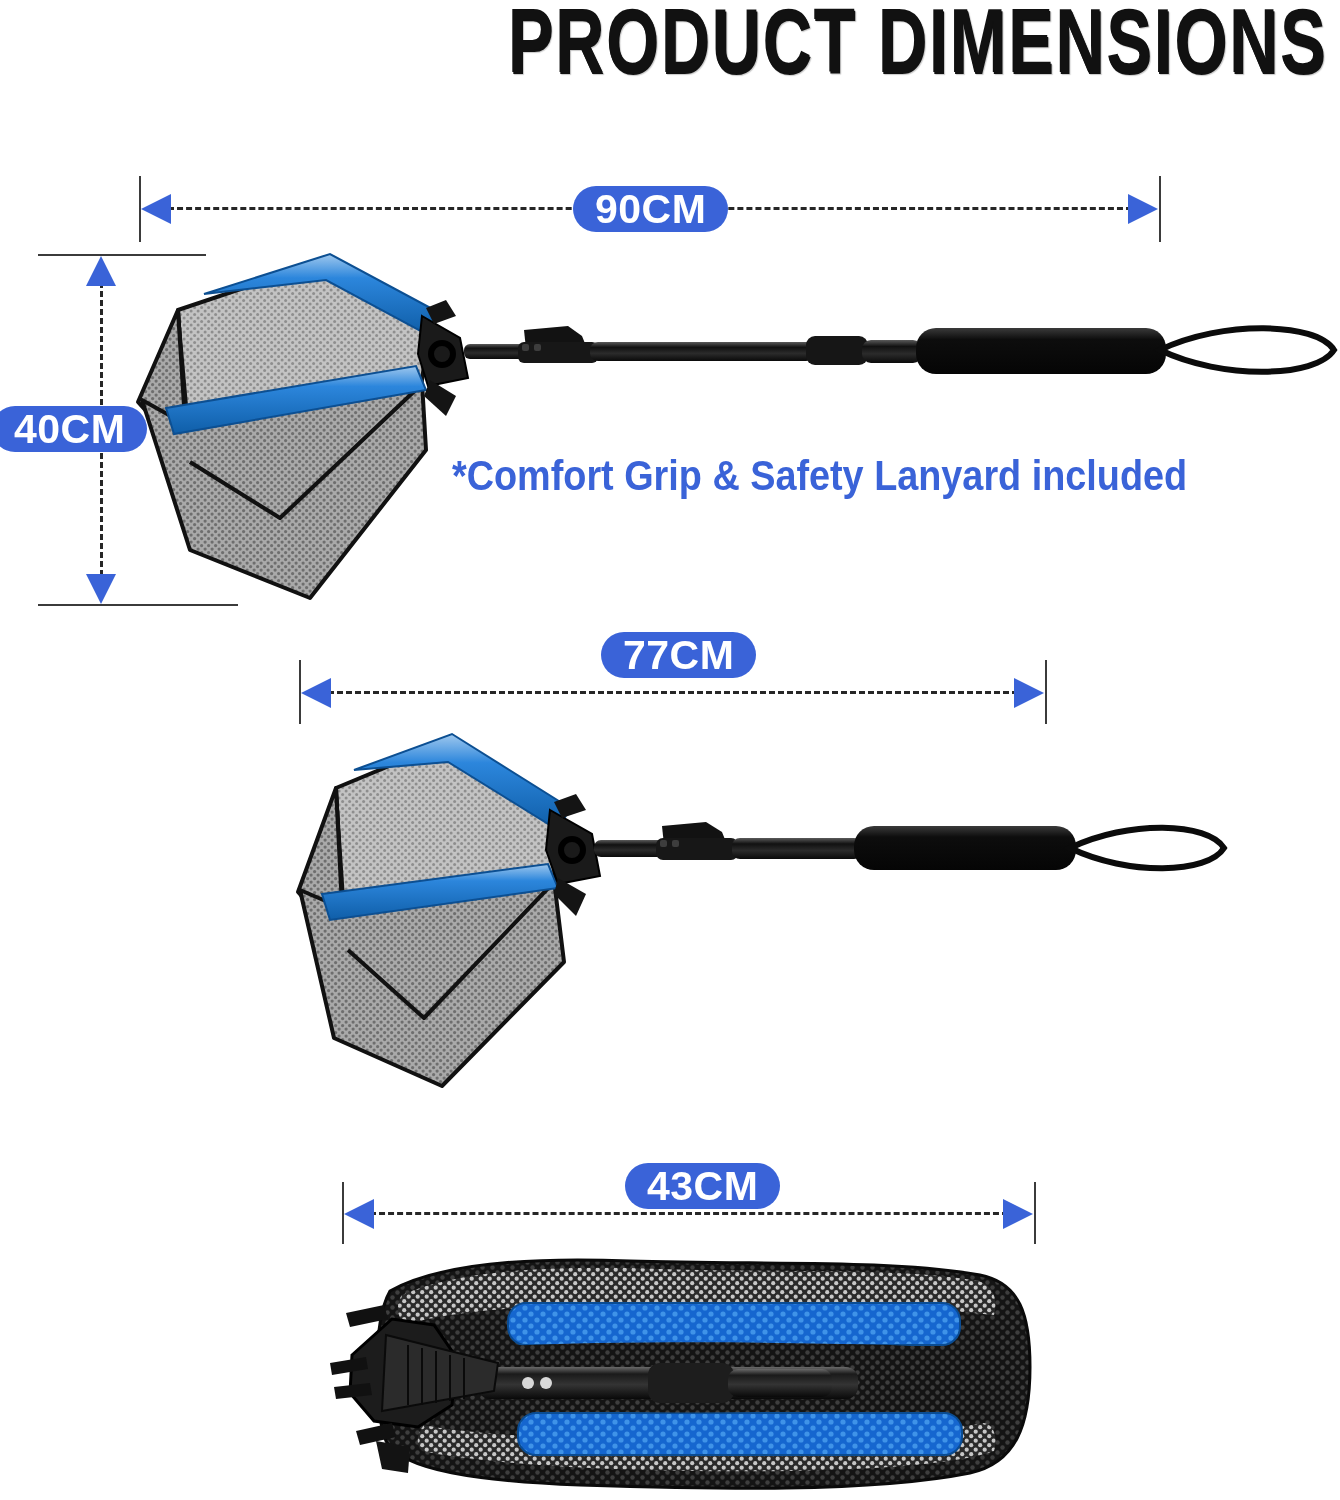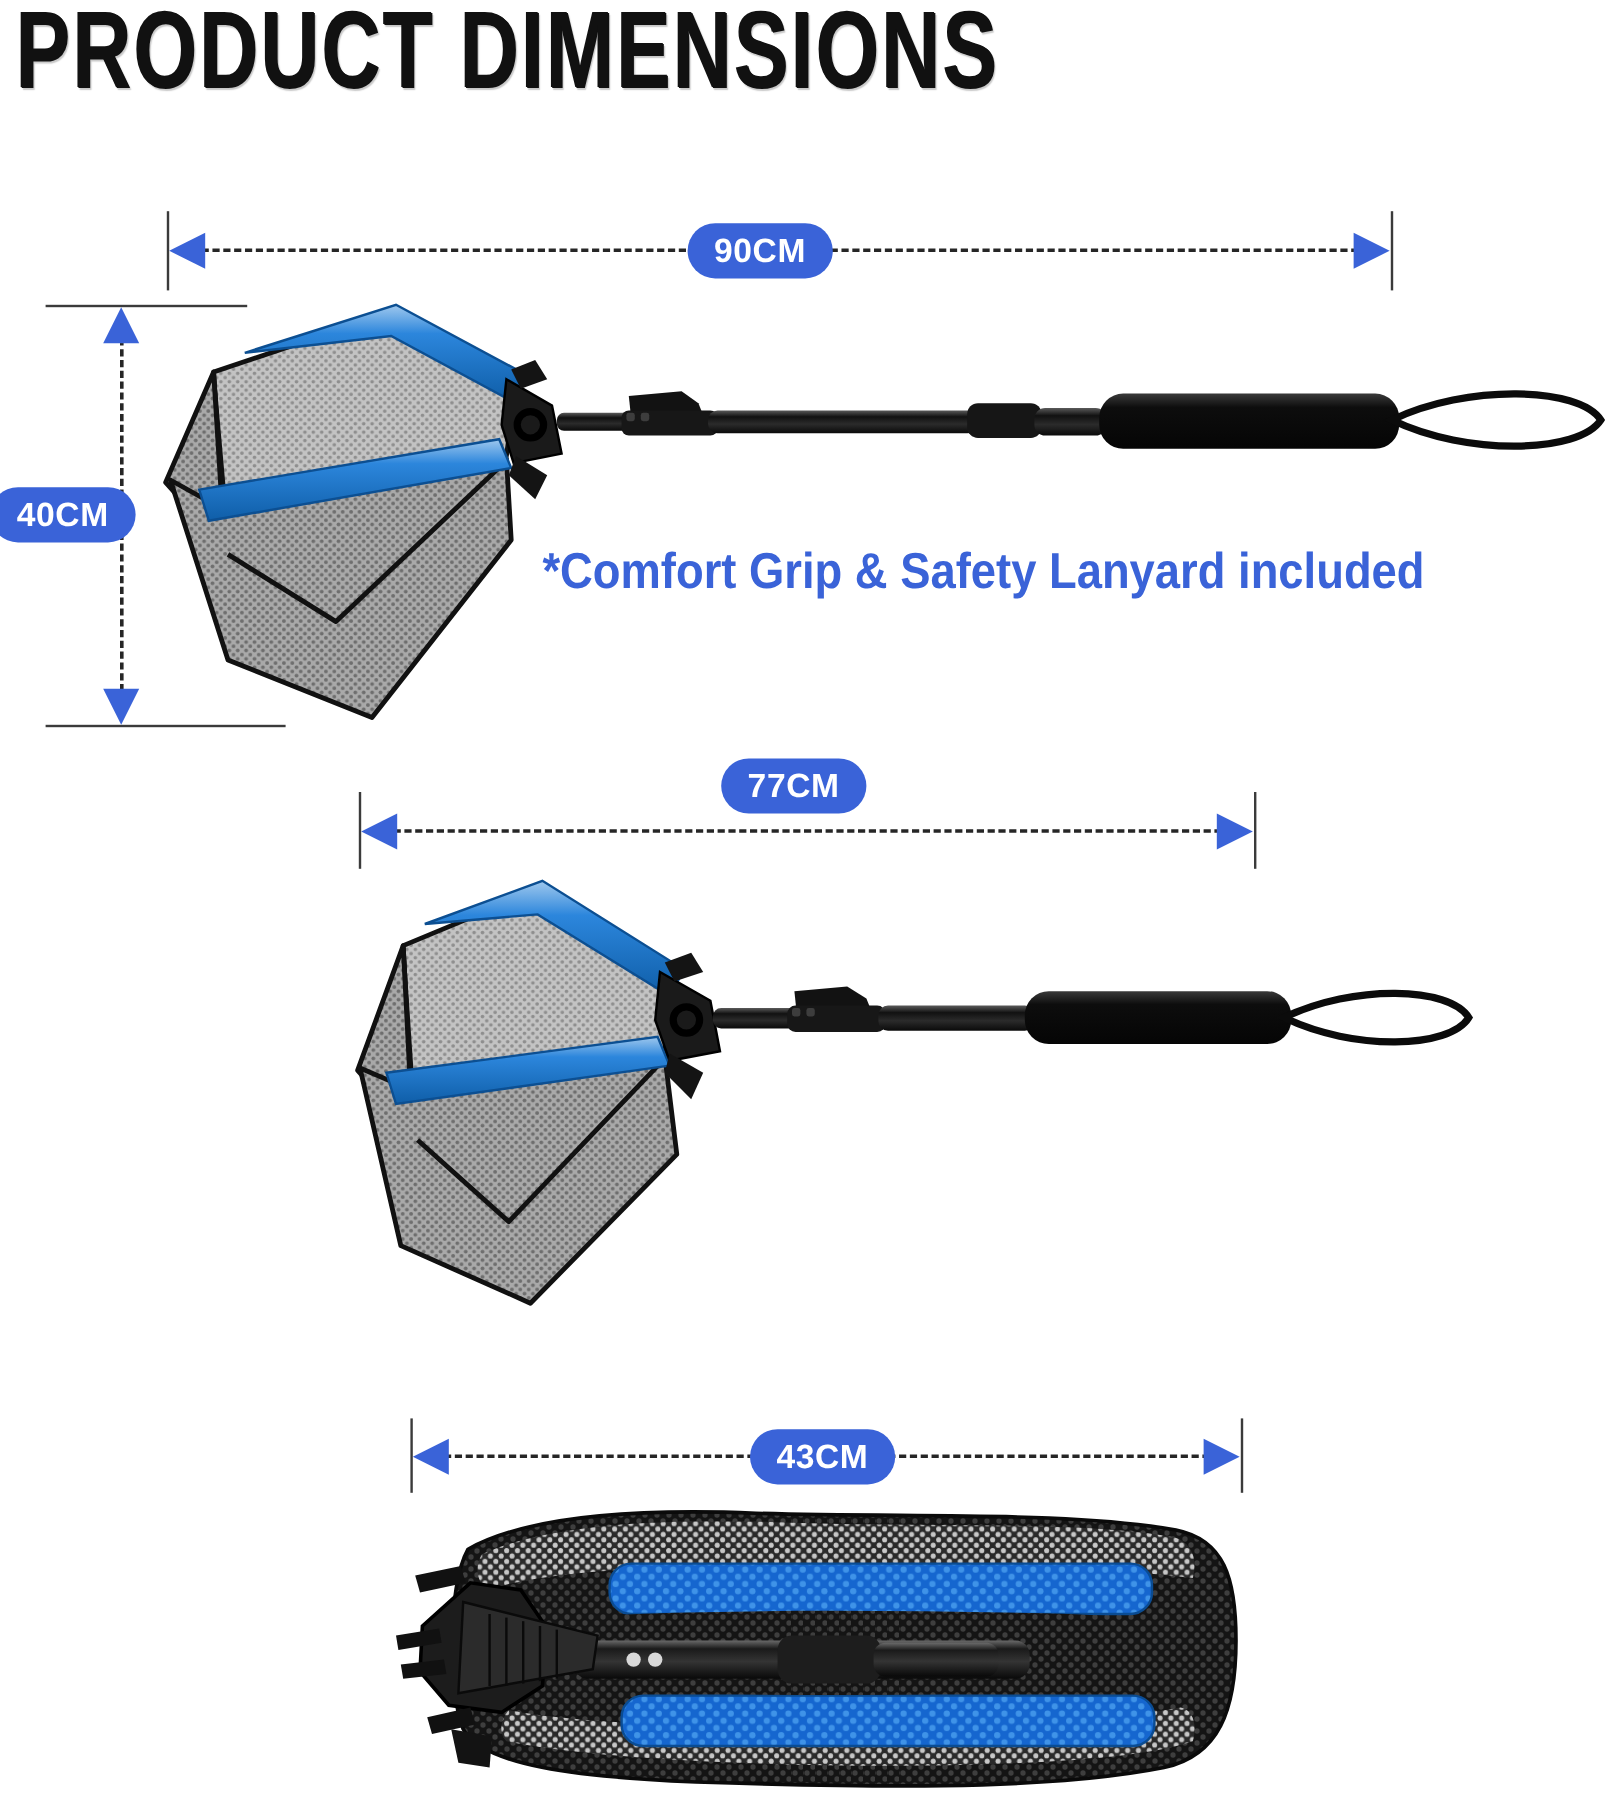--- a/index.html
+++ b/index.html
@@ -14,42 +14,42 @@
   }
 
   
   .title-bar {
     position: absolute;
     left: 0; top: 0;
     width: 1340px;
     height: 82px;
     display: flex;
     align-items: center;
-    justify-content: flex-start;
+    justify-content: flex-end;
   }
   .title-text {
     font-family: "Liberation Sans", sans-serif;
     font-weight: bold;
     font-size: 70px;
     line-height: 70px;
     letter-spacing: 2px;
     color: #111111;
     transform: scaleY(1.30) scaleX(0.97);
     transform-origin: center center;
     white-space: nowrap;
     text-shadow: 1px 1px 0 #111, 2px 2px 1px rgba(0,0,0,0.22);
   }
 
   
   .dim-pill {
     position: absolute;
     background: #3a63d8;
     color: #ffffff;
     font-weight: bold;
-    font-size: 28px;
+    font-size: 41px;
     letter-spacing: 0.5px;
     border-radius: 26px;
     height: 46px;
     display: flex;
     align-items: center;
     justify-content: center;
     padding: 0 22px;
     z-index: 6;
     white-space: nowrap;
   }
@@ -259,21 +259,21 @@
 
     <path d="M 778,118 C 836,90 916,92 932,118 C 916,144 836,146 778,118 Z" fill="none" stroke="#0b0b0b" stroke-width="6"></path>
   </svg>
 </div>
 
 <div class="ext-v" style="left:342px; top:1182px; height:62px;"></div>
 <div class="ext-v" style="left:1034px; top:1182px; height:62px;"></div>
 <div class="dash-h" style="left:370px; top:1212px; width:638px;"></div>
 <div class="arrow arrow-left" style="left:344px; top:1199px;"></div>
 <div class="arrow arrow-right" style="left:1003px; top:1199px;"></div>
-<div class="dim-pill" style="left:625px; top:1191px;">43CM</div>
+<div class="dim-pill" style="left:625px; top:1163px;">43CM</div>
 
 <div class="product" style="left:330px; top:1245px; width:720px; height:255px;">
   <svg width="720" height="255" viewBox="0 0 720 255" xmlns="http://www.w3.org/2000/svg">
     <defs>
       <pattern id="mesh3" width="9" height="9" patternUnits="userSpaceOnUse">
         <rect width="9" height="9" fill="#2a2a2a"></rect>
         <circle cx="2.2" cy="2.2" r="2.1" fill="#cfcfcf"></circle>
         <circle cx="6.7" cy="6.7" r="2.1" fill="#cfcfcf"></circle>
       </pattern>
       <pattern id="meshdark3" width="10" height="10" patternUnits="userSpaceOnUse">

